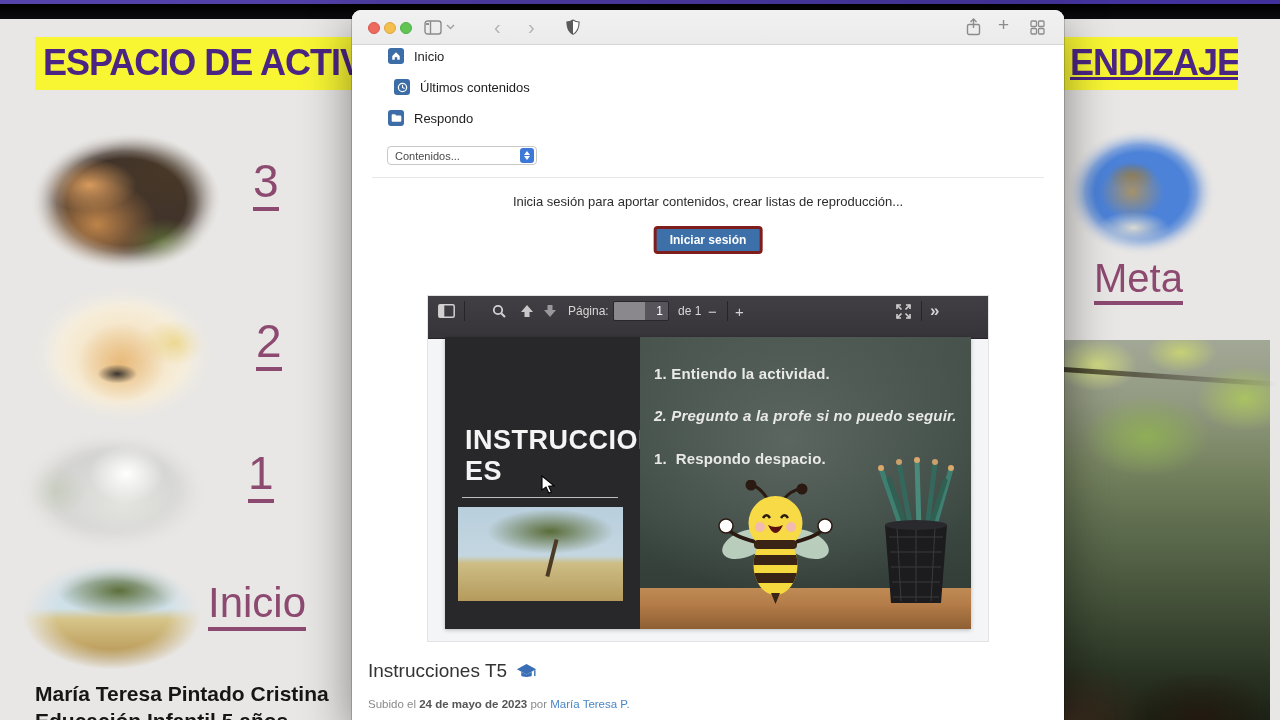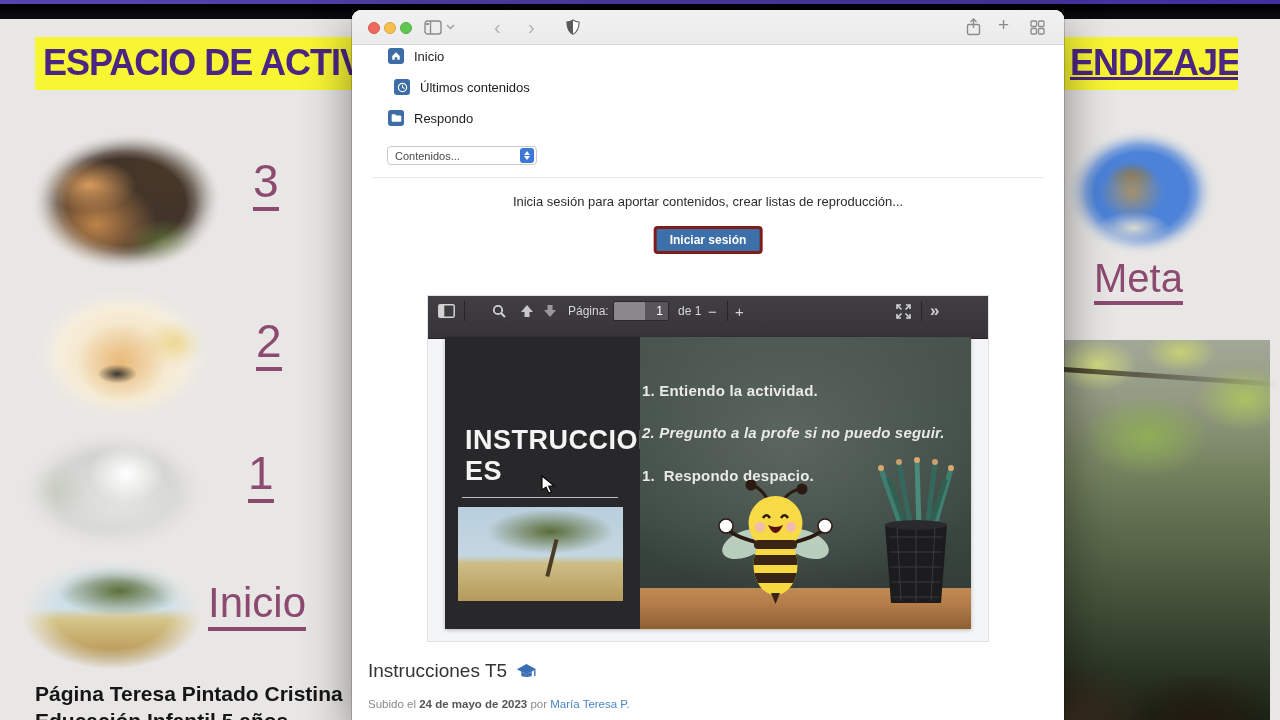--- a/index.html
+++ b/index.html
@@ -142,22 +142,22 @@
       radial-gradient(ellipse 52% 32% at 56% 26%, #5a6c38, rgba(90,108,56,0) 74%),
       linear-gradient(180deg,#b9cfdd 0%, #c4d6e0 52%, #cdbd85 60%, #b59a5c 100%); }
   #slide-giraffe .trunk { position:absolute; left:56%; top:34%; width:4px; height:40%;
     background:#4c3b24; transform:rotate(14deg); }
   #slide-right { position:absolute; left:195px; top:0; width:331px; height:292px;
     background:
       radial-gradient(ellipse 70% 60% at 45% 35%, #5a665f, rgba(90,102,95,0) 90%),
       linear-gradient(180deg,#47534c 0%, #3c4842 60%, #333e38 86%); }
   #desk { position:absolute; left:0; bottom:0; width:331px; height:41px;
     background:linear-gradient(180deg,#c austin 0,#c08a55 0,#b37c48 40%, #8f5f33 100%); }
-  .slide-item { position:absolute; left:2px; color:#e9e9e6; font-size:15px;
-    font-weight:bold; white-space:pre; letter-spacing:0.2px;margin-top:17px; }
+  .slide-item { position:absolute; left:14px; color:#e9e9e6; font-size:15px;
+    font-weight:bold; white-space:pre; letter-spacing:0.2px; }
 
   
   #content-title { position:absolute; left:16px; top:650px; font-size:19px; color:#333;
     display:flex; align-items:center; gap:9px; }
   #upload-line { position:absolute; left:16px; top:688px; font-size:11.5px; color:#8a8a8a; }
   #upload-line .dt { color:#555; font-weight:bold; }
   #upload-line a { color:#4a86c8; text-decoration:none; cursor:pointer; }
 
   svg { display:block; }
 </style>
@@ -178,21 +178,21 @@
   <div class="abs oval dog" style="left:28px; top:283px; width:190px; height:142px;"></div>
   <a class="abs nav-link" style="left:256px; top:318px; font-size:46px;">2</a>
 
   <div class="abs oval tiger" style="left:18px; top:430px; width:190px; height:122px;"></div>
   <a class="abs nav-link" style="left:248px; top:450px; font-size:46px;">1</a>
 
   <div class="abs oval giraffe-oval" style="left:22px; top:560px; width:180px; height:110px;"></div>
   <a class="abs nav-link" style="left:208px; top:582px; font-size:42px; border-bottom-width:4px;">Inicio</a>
 
   <div class="abs" style="left:35px; top:680px;">
-    <div class="author-line">Página Teresa Pintado Cristina</div>
+    <div class="author-line">María Teresa Pintado Cristina</div>
     <div class="author-line">Educación Infantil 5 años</div>
   </div>
 
   <div class="abs oval turtle" style="left:1066px; top:128px; width:150px; height:128px;"></div>
   <a class="abs nav-link" style="left:1094px; top:258px; font-size:40px;">Meta</a>
 
   <div class="abs" id="forest" style="left:1058px; top:340px; width:212px; height:380px;">
     <div class="leaves"></div>
     <div class="branch"></div>
     <div class="rock1"></div>

